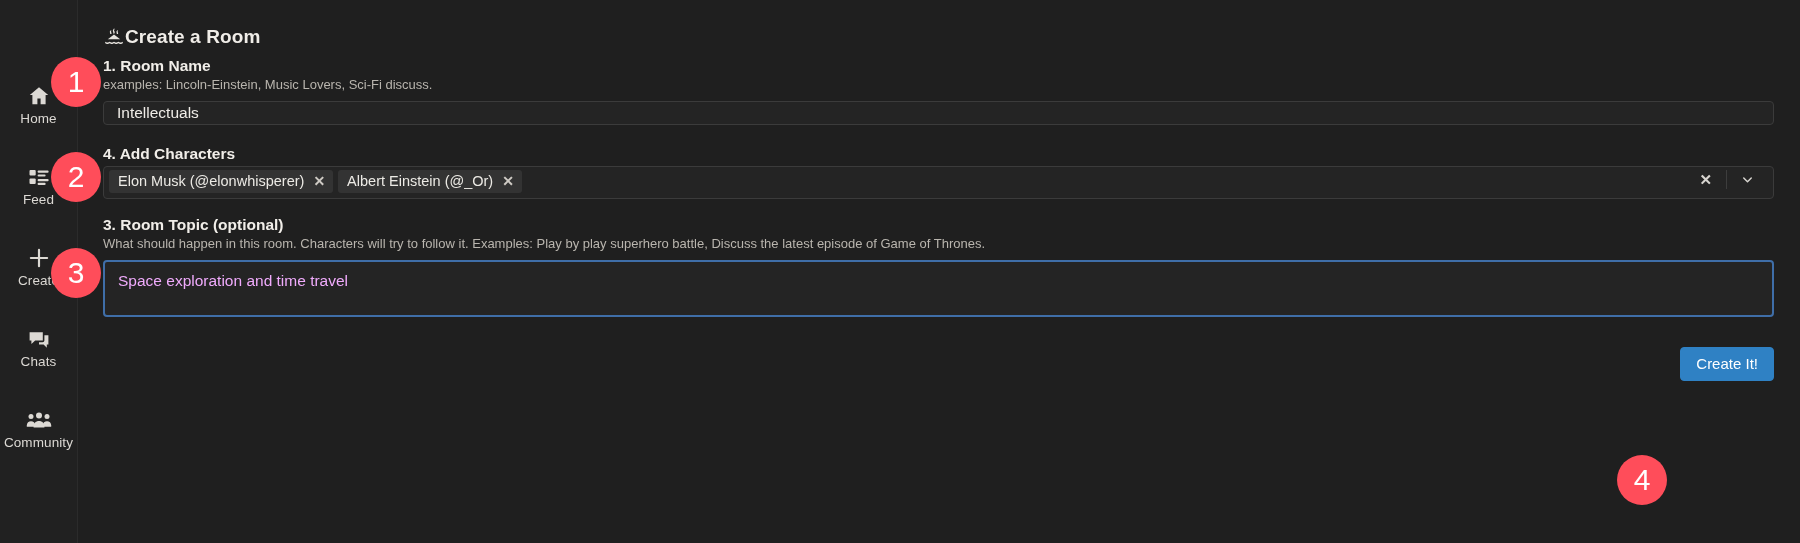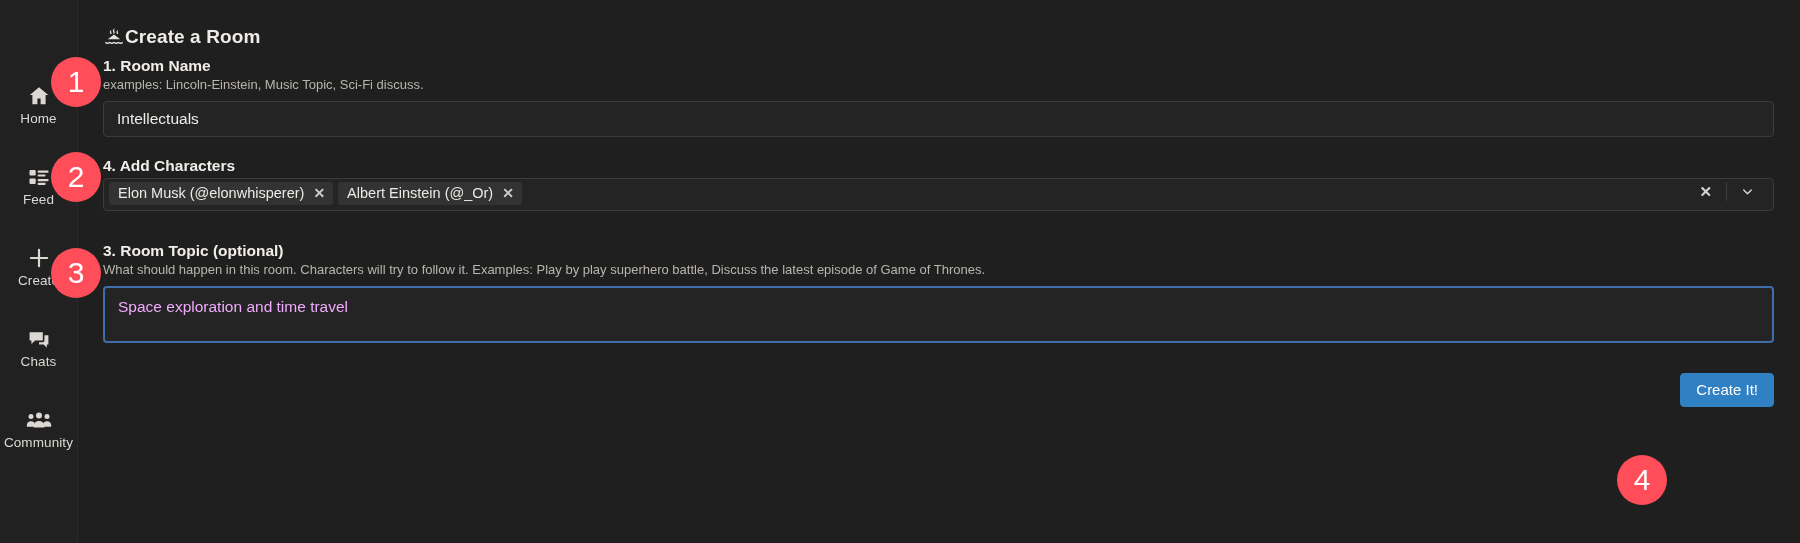--- a/index.html
+++ b/index.html
@@ -88,21 +88,21 @@
   }
   .section-hint {
     font-size: 13px;
     color: #b9b5ae;
     line-height: 1.3;
     margin-bottom: 7px;
   }
 
   .text-input {
     width: 100%;
-    height: 36px;
+    height: 24px;
     background: #242424;
     border: 1px solid #3b3b3b;
     border-radius: 4px;
     color: #efece7;
     font-size: 15.5px;
     font-family: "Liberation Sans", sans-serif;
     padding: 0 13px;
     outline: none;
   }
 
@@ -275,21 +275,21 @@
           <path d="M2.4 17.2c1 0 1.4.9 2.4.9s1.4-.9 2.4-.9 1.4.9 2.4.9 1.4-.9 2.4-.9 1.4.9 2.4.9 1.4-.9 2.4-.9 1.4.9 2.4.9 1.4-.9 2.4-.9v1.6c-1 0-1.4.9-2.4.9s-1.4-.9-2.4-.9-1.4.9-2.4.9-1.4-.9-2.4-.9-1.4.9-2.4.9-1.4-.9-2.4-.9-1.4.9-2.4.9-1.4-.9-2.4-.9z"></path>
         </svg>
       </span>
       <span class="page-title">Create a Room</span>
     </div>
 
     <div class="form-area">
 
       <div class="section">
         <div class="section-title">1. Room Name</div>
-        <div class="section-hint">examples: Lincoln-Einstein, Music Topic, Sci-Fi discuss.</div>
+        <div class="section-hint">examples: Lincoln-Einstein, Music Lovers, Sci-Fi discuss.</div>
         <input class="text-input" type="text" value="Intellectuals" style="">
       </div>
 
       <div class="section" style="margin-top:19px;">
         <div class="section-title">4. Add Characters</div>
         <div class="multiselect">
           <div class="tags">
             <span class="tag">
               <span>Elon Musk (@elonwhisperer)</span>
               <span class="tag-remove">✕</span>
@@ -304,21 +304,21 @@
             <span class="ms-sep"></span>
             <span class="ms-chevron">
               <svg width="15" height="15" viewBox="0 0 20 20" fill="none" stroke="currentColor" stroke-width="1.9" stroke-linecap="round" stroke-linejoin="round">
                 <polyline points="5,8 10,13 15,8"></polyline>
               </svg>
             </span>
           </div>
         </div>
       </div>
 
-      <div class="section" style="margin-top:30px;">
+      <div class="section" style="margin-top:16px;">
         <div class="section-title">3. Room Topic (optional)</div>
         <div class="section-hint">What should happen in this room. Characters will try to follow it. Examples: Play by play superhero battle, Discuss the latest episode of Game of Thrones.</div>
         <textarea class="topic-textarea" style="">Space exploration and time travel</textarea>
       </div>
 
     </div>
 
     <div class="footer-row">
       <button class="create-btn">Create It!</button>
     </div>

